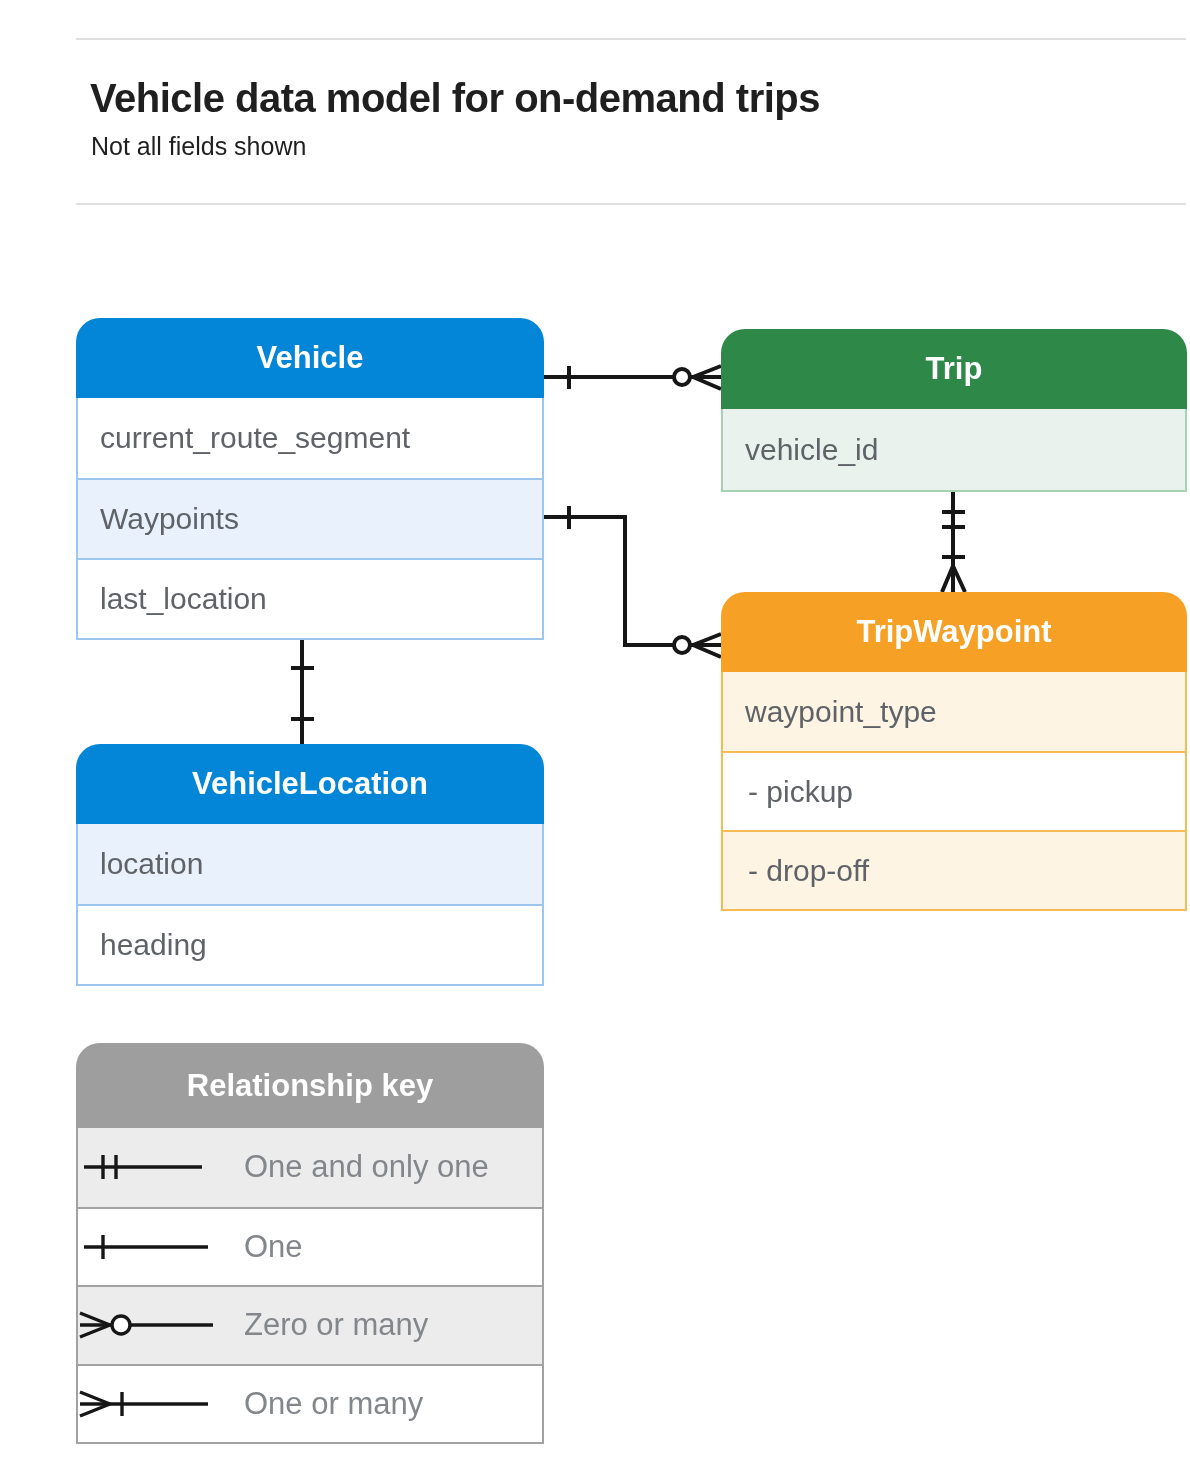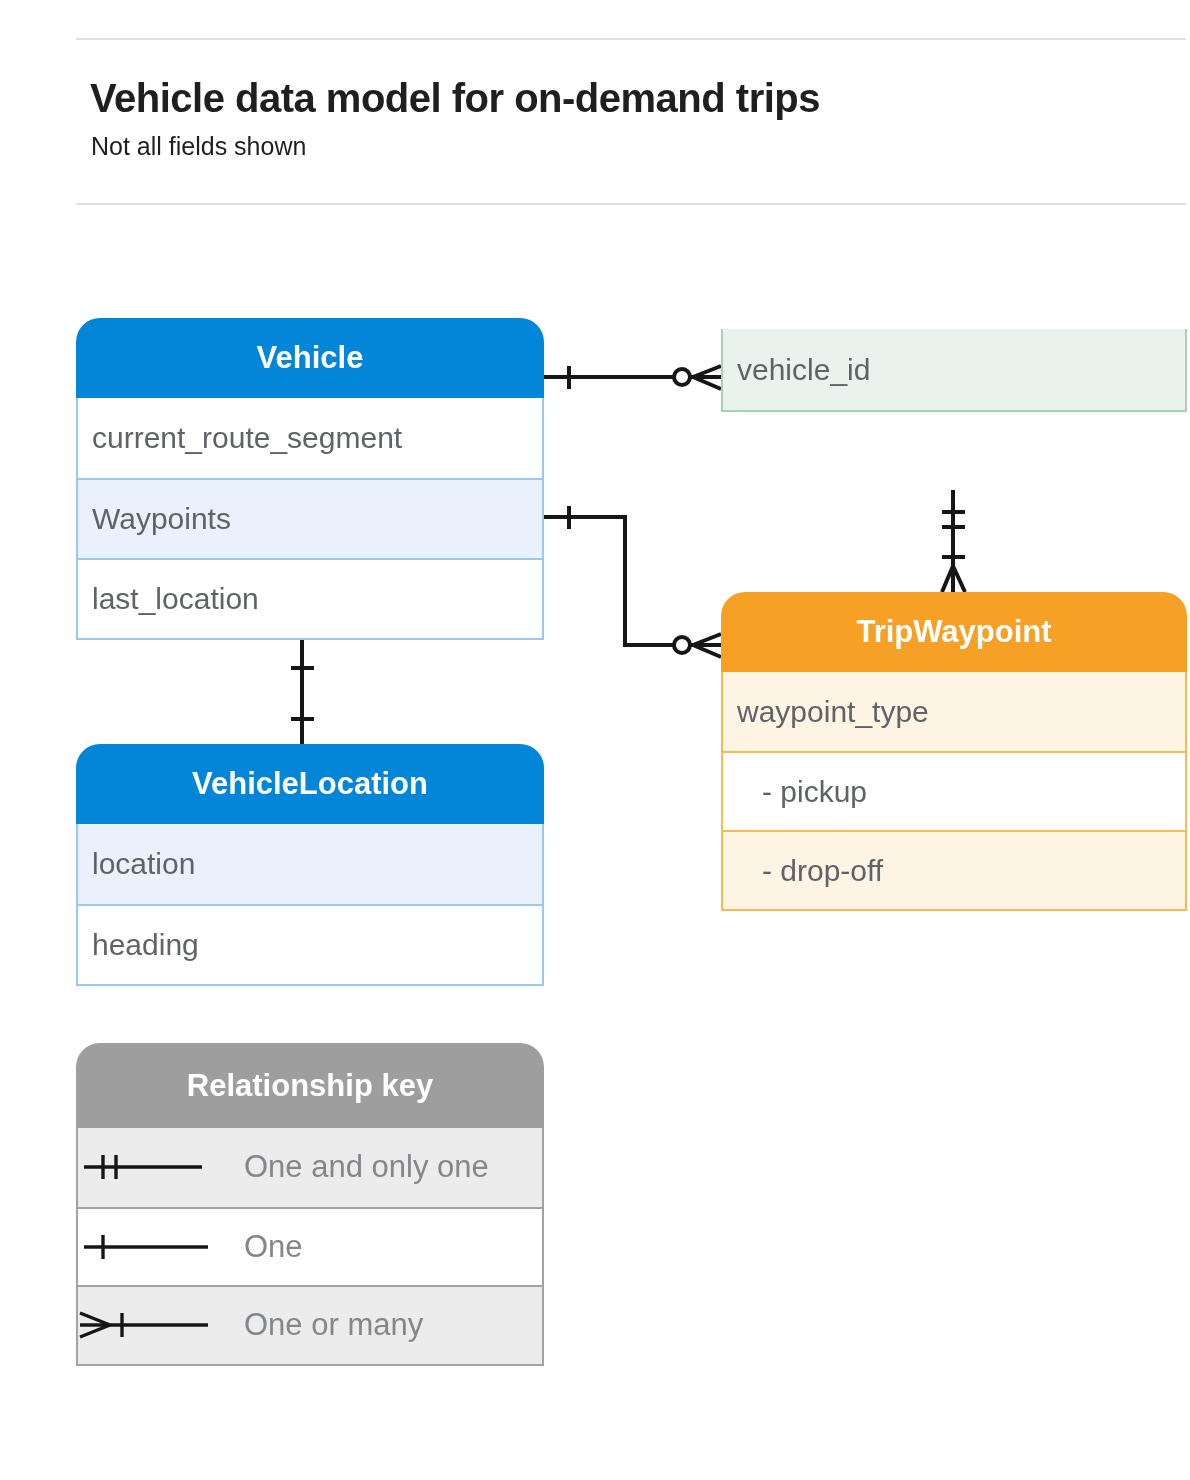--- a/index.html
+++ b/index.html
@@ -27,26 +27,26 @@
   .e-gray  {--head:#9e9e9e;--border:#a2a2a2;--tint:#ececec;--rh:78px;}
   .ehead{
     height:80px;border-radius:24px 24px 0 0;background:var(--head);
     display:flex;align-items:center;justify-content:center;
     color:#ffffff;font-size:31px;font-weight:700;
   }
   .e-gray .ehead{height:85px;}
   .rows{border:2px solid var(--border);border-top:none;background:#fff;}
   .row{
     height:var(--rh);display:flex;align-items:center;
-    padding-left:14px;font-size:30px;color:#5f6368;box-sizing:border-box;
+    padding-left:22px;font-size:30px;color:#5f6368;box-sizing:border-box;
   }
   .row + .row{border-top:2px solid var(--border);}
   .tint-even .row:nth-child(even){background:var(--tint);}
   .tint-odd  .row:nth-child(odd) {background:var(--tint);}
-  .row.indent{padding-left:39px;}
+  .row.indent{padding-left:25px;}
 
   .key-row{
     height:78.5px;display:flex;align-items:center;
     font-size:31px;color:#83878b;box-sizing:border-box;
   }
   .key-row + .key-row{border-top:2px solid var(--border);}
   .key-rows{border:2px solid var(--border);border-top:none;background:#fff;}
   .tint-odd .key-row:nth-child(odd){background:var(--tint);}
   .key-symbol{width:150px;flex:0 0 150px;display:flex;align-items:center;}
   .key-symbol svg line,.key-symbol svg path{stroke:#161616;stroke-width:3.4;fill:none;}
@@ -98,20 +98,21 @@
   <div class="entity e-blue" style="left:40px;top:318px;width:468px">
     <div class="ehead">Vehicle</div>
     <div class="rows tint-even">
       <div class="row">current_route_segment</div>
       <div class="row">Waypoints</div>
       <div class="row">last_location</div>
     </div>
   </div>
 
   <div class="entity e-green" style="left:685px;top:329px;width:466px">
+    <div class="ehead">Trip</div>
     <div class="rows tint-odd">
       <div class="row">vehicle_id</div>
     </div>
   </div>
 
   <div class="entity e-orange" style="left:685px;top:592px;width:466px">
     <div class="ehead">TripWaypoint</div>
     <div class="rows tint-odd">
       <div class="row">waypoint_type</div>
       <div class="row indent">- pickup</div>
@@ -145,20 +146,30 @@
           <svg width="140" height="40" viewBox="0 0 140 40">
             <line x1="6" y1="20" x2="130" y2="20"></line>
             <line x1="25" y1="8" x2="25" y2="32"></line>
           </svg>
         </span>
         <span class="key-label">One</span>
       </div>
       <div class="key-row">
         <span class="key-symbol">
           <svg width="140" height="40" viewBox="0 0 140 40">
+            <line x1="2" y1="20" x2="135" y2="20"></line>
+            <path d="M2 8 L32 20 M2 32 L32 20"></path>
+            <circle cx="43" cy="20" r="9"></circle>
+          </svg>
+        </span>
+        <span class="key-label">Zero or many</span>
+      </div>
+      <div class="key-row">
+        <span class="key-symbol">
+          <svg width="140" height="40" viewBox="0 0 140 40">
             <line x1="2" y1="20" x2="130" y2="20"></line>
             <path d="M2 8 L32 20 M2 32 L32 20"></path>
             <line x1="44" y1="8" x2="44" y2="32"></line>
           </svg>
         </span>
         <span class="key-label">One or many</span>
       </div>
     </div>
   </div>
 

